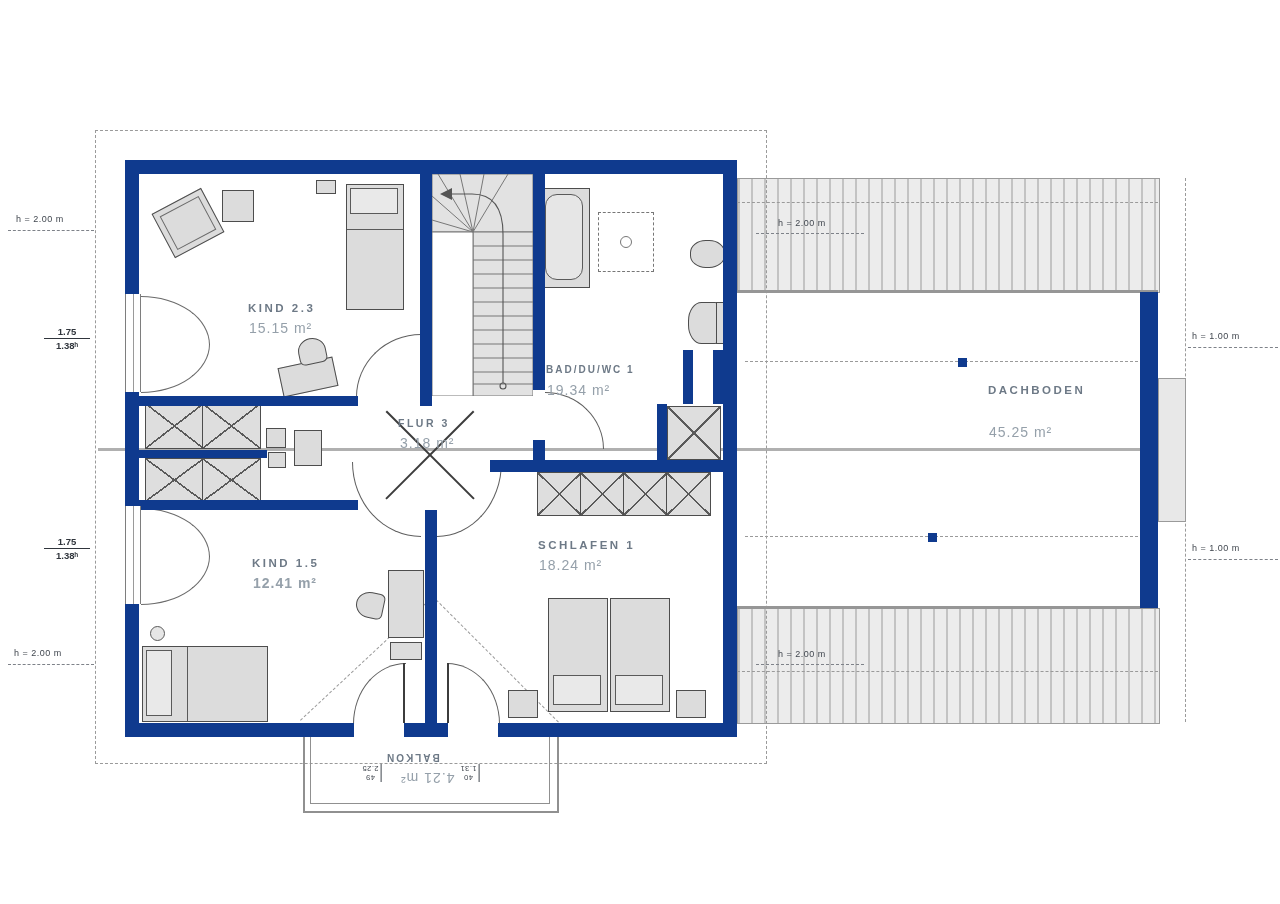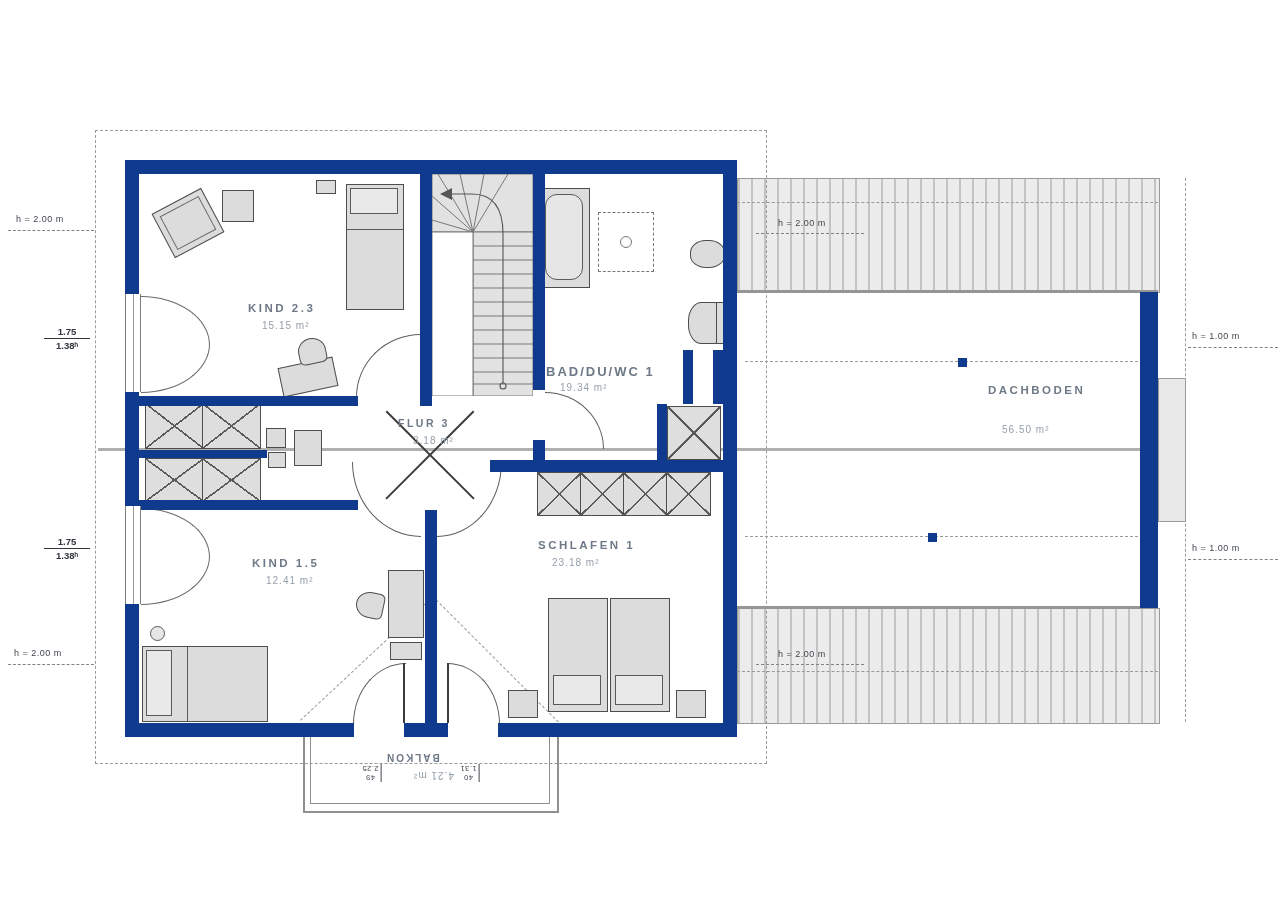--- a/index.html
+++ b/index.html
@@ -14,21 +14,21 @@
     linear-gradient(to bottom right,rgba(0,0,0,0) calc(50% - .8px),#5a5a5a calc(50% - .8px) calc(50% + .8px),rgba(0,0,0,0) calc(50% + .8px)),
     #dedede;}
   .hatch{position:absolute;z-index:1;border:1px solid #9a9a9a;background:
     repeating-linear-gradient(90deg,#c3c3c3 0 1.6px,#ececec 1.6px 13px);}
   .dash-h{position:absolute;border-top:1.4px dashed #9a9a9a;z-index:2;}
   .dash-v{position:absolute;border-left:1.4px dashed #9a9a9a;z-index:2;}
   .arc{position:absolute;z-index:4;}
   .leaf{position:absolute;background:#3c3c3c;z-index:4;}
   .room-label{position:absolute;z-index:8;color:#6d7986;font-size:11.5px;font-weight:bold;
               letter-spacing:2.5px;white-space:nowrap;}
-  .area-label{position:absolute;z-index:8;color:#95a0aa;font-size:10px;letter-spacing:1px;white-space:nowrap;margin-left:13px;}
+  .area-label{position:absolute;z-index:8;color:#95a0aa;font-size:14px;letter-spacing:1px;white-space:nowrap;}
   .dim{position:absolute;z-index:8;color:#41474f;font-size:9px;letter-spacing:.5px;white-space:nowrap;}
   .dimline{position:absolute;border-top:1.3px dashed #7e8289;z-index:7;}
   .frac{position:absolute;z-index:8;color:#30353c;font-size:9.5px;font-weight:bold;text-align:center;width:46px;}
   .frac .num{border-bottom:1.4px solid #30353c;padding:0 3px 1px;}
   .frac .den{padding-top:1px;}
   .winframe{position:absolute;background:#fff;border-left:1.4px solid #7e7e7e;border-right:1.4px solid #7e7e7e;z-index:6;}
   .winframe::after{content:"";position:absolute;left:50%;top:0;bottom:0;width:1px;background:#9a9a9a;}
   .sectline{position:absolute;background:#b0b0b0;z-index:1;}
   .rot180{transform:rotate(180deg);}
   .graybar{position:absolute;background:#969696;z-index:2;}
@@ -51,21 +51,21 @@
   <div class="dash-h" style="left:737px;top:671px;width:421px;"></div>
   <div class="dash-v" style="left:1185px;top:178px;height:544px;"></div>
   <div class="dash-h" style="left:745px;top:361px;width:393px;"></div>
   <div class="dash-h" style="left:745px;top:536px;width:393px;"></div>
   <div class="wall" style="left:1140px;top:292px;width:18px;height:316px;"></div>
   <div class="furn-light" style="left:1158px;top:378px;width:26px;height:142px;border-color:#9a9a9a;z-index:2;"></div>
   <div class="navy-dot" style="left:958px;top:358px;width:9px;height:9px;"></div>
   <div class="navy-dot" style="left:928px;top:533px;width:9px;height:9px;"></div>
 
   <div class="room-label" style="left:988px;top:384px;">DACHBODEN</div>
-  <div class="area-label" style="left:989px;top:424px;">56.50 m²</div>
+  <div class="area-label" style="left:989px;top:424px;">45.25 m²</div>
 
   <div class="dim" style="left:778px;top:218px;">h = 2.00 m</div>
   <div class="dimline" style="left:756px;top:233px;width:108px;"></div>
   <div class="dim" style="left:778px;top:649px;">h = 2.00 m</div>
   <div class="dimline" style="left:756px;top:664px;width:108px;"></div>
   <div class="dim" style="left:1192px;top:331px;">h = 1.00 m</div>
   <div class="dimline" style="left:1188px;top:347px;width:90px;"></div>
   <div class="dim" style="left:1192px;top:543px;">h = 1.00 m</div>
   <div class="dimline" style="left:1188px;top:559px;width:90px;"></div>
 
@@ -217,25 +217,25 @@
     <div>2.25</div>
   </div>
   <div class="dim rot180" style="left:460px;top:764px;font-size:7.5px;text-align:center;border-left:1.3px solid #41474f;padding-left:2px;">
     <div>40</div>
     <div>1.31</div>
   </div>
 
   <div class="room-label" style="left:248px;top:302px;">KIND 2.3</div>
   <div class="area-label" style="left:249px;top:320px;">15.15 m²</div>
 
-  <div class="room-label" style="left:546px;top:364px;font-size:13px;letter-spacing:2px;">BAD/DU/WC 1</div>
+  <div class="room-label" style="left:546px;top:364px;font-size:10px;letter-spacing:2px;">BAD/DU/WC 1</div>
   <div class="area-label" style="left:547px;top:382px;">19.34 m²</div>
 
   <div class="room-label" style="left:398px;top:417px;font-size:10.5px;">FLUR 3</div>
   <div class="area-label" style="left:400px;top:435px;">3.18 m²</div>
 
   <div class="room-label" style="left:252px;top:557px;">KIND 1.5</div>
-  <div class="area-label" style="left:253px;top:575px;">12.41 m²</div>
+  <div class="area-label" style="left:253px;top:575px;font-weight:bold;">12.41 m²</div>
 
   <div class="room-label" style="left:538px;top:539px;">SCHLAFEN 1</div>
-  <div class="area-label" style="left:539px;top:557px;">23.18 m²</div>
+  <div class="area-label" style="left:539px;top:557px;">18.24 m²</div>
 
 </div>
 
 </body></html>

